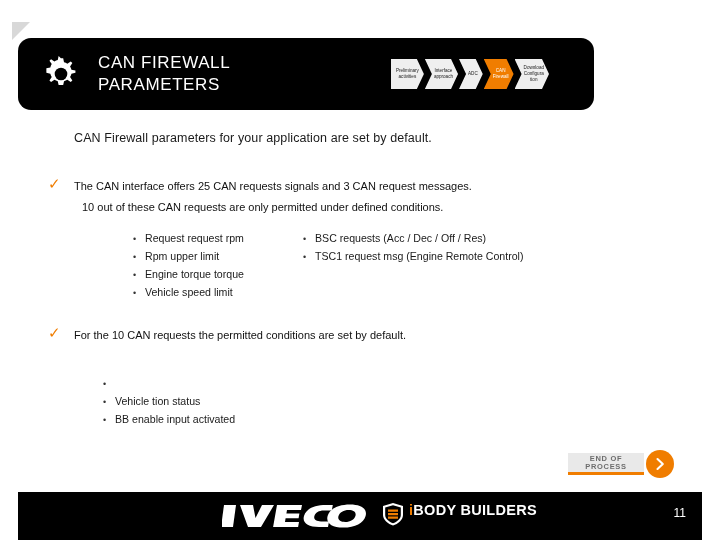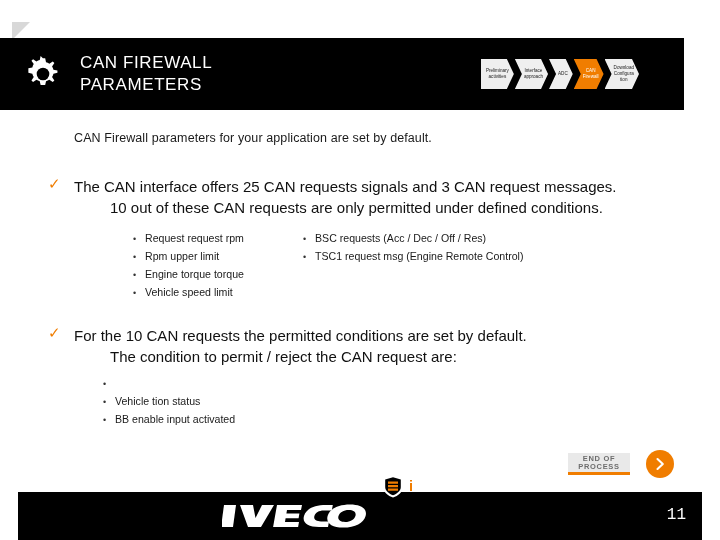--- a/index.html
+++ b/index.html
@@ -28,25 +28,26 @@
     position: absolute;
     left: 12px; top: 22px;
     width: 18px; height: 18px;
     background: #d8d8d8;
     clip-path: polygon(0 0, 100% 0, 0 100%);
   }
 
   
   .header {
     position: absolute;
-    left: 0; top: 38px;
-    width: 684px; height: 72px;
+    left: 18px; top: 38px;
+    width: 576px; height: 72px;
     background: #000000;
     display: flex;
     align-items: center;
+    border-radius: 13px;
   }
   .header-gear {
     position: absolute;
     left: 22px; top: 50%;
     transform: translateY(-50%);
     width: 42px; height: 42px;
   }
   .header-title {
     position: absolute;
     left: 80px; top: 50%;
@@ -108,25 +109,25 @@
   .bullet-block { position: absolute; }
   .check {
     position: absolute;
     left: 0; top: 0;
     color: #f07d00;
     font-size: 15px;
     line-height: 16px;
   }
   .bullet-text {
     margin-left: 26px;
-    font-size: 15px;
+    font-size: 11px;
     color: #111111;
     line-height: 21px;
   }
-  .bullet-text .indent { display: block; padding-left: 8px; margin-left: 28px; }
+  .bullet-text .indent { display: block; padding-left: 8px; }
 
   
   .sublist {
     position: absolute;
     font-size: 10.6px;
     color: #1a1a1a;
     line-height: 17px;
   }
   .sublist .row {
     display: flex;
@@ -142,21 +143,21 @@
 
   
   .eop {
     position: absolute;
     left: 568px; top: 450px;
     width: 110px; height: 28px;
   }
   .eop-plate {
     position: absolute;
     left: 0; top: 3px;
-    width: 62px; height: 22px;
+    width: 76px; height: 22px;
     background: #e9e9e9;
     border-bottom: 3px solid #f07d00;
     box-sizing: border-box;
     display: flex;
     align-items: center;
     justify-content: center;
   }
   .eop-plate span {
     font-size: 7.5px;
     letter-spacing: 0.7px;
@@ -182,44 +183,43 @@
     width: 684px; height: 48px;
     background: #000000;
   }
   .iveco-logo {
     position: absolute;
     left: 222px; top: 501px;
     width: 156px; height: 30px;
   }
   .bb-logo {
     position: absolute;
-    left: 382px; top: 472px;
+    left: 382px; top: 502px;
     height: 28px;
     display: flex;
-    align-items: center;
+    align-items: flex-start;
   }
   .bb-mark {
     width: 22px; height: 24px;
     margin-right: 5px;
     position: relative;
   }
   .bb-text {
     color: #ffffff;
     font-size: 14.5px;
     font-weight: bold;
     letter-spacing: 0.3px;
     white-space: nowrap;
   }
   .bb-text .bb-i { color: #f07d00; }
   .page-num {
     position: absolute;
     right: 34px; top: 506px;
     color: #ffffff;
-    font-size: 16px;
-    font-family: Liberation Mono, monospace;
+    font-size: 12px;
   }
 </style>
 </head>
 <body>
 
 <div class="slide">
 
   <div class="corner-wedge"></div>
 
   <div class="header">
@@ -299,21 +299,20 @@
     <div class="row">
       <span class="dot">•</span>
       <span>TSC1 request msg (Engine Remote Control)</span>
     </div>
   </div>
 
   <div class="bullet-block" style="left:48px; top:325px; width:600px;">
     <span class="check">✓</span>
     <div class="bullet-text">
       <span class="line">For the 10 CAN requests the permitted conditions are set by default.</span>
-      <span class="indent">The condition to permit / reject the CAN request are:</span>
     </div>
   </div>
 
   <div class="sublist" style="left:103px; top:376px; width:420px;">
     <div class="row">
       <span class="dot">•</span>
     </div>
     <div class="row">
       <span class="dot">•</span>
       <span>Vehicle tion status</span>

